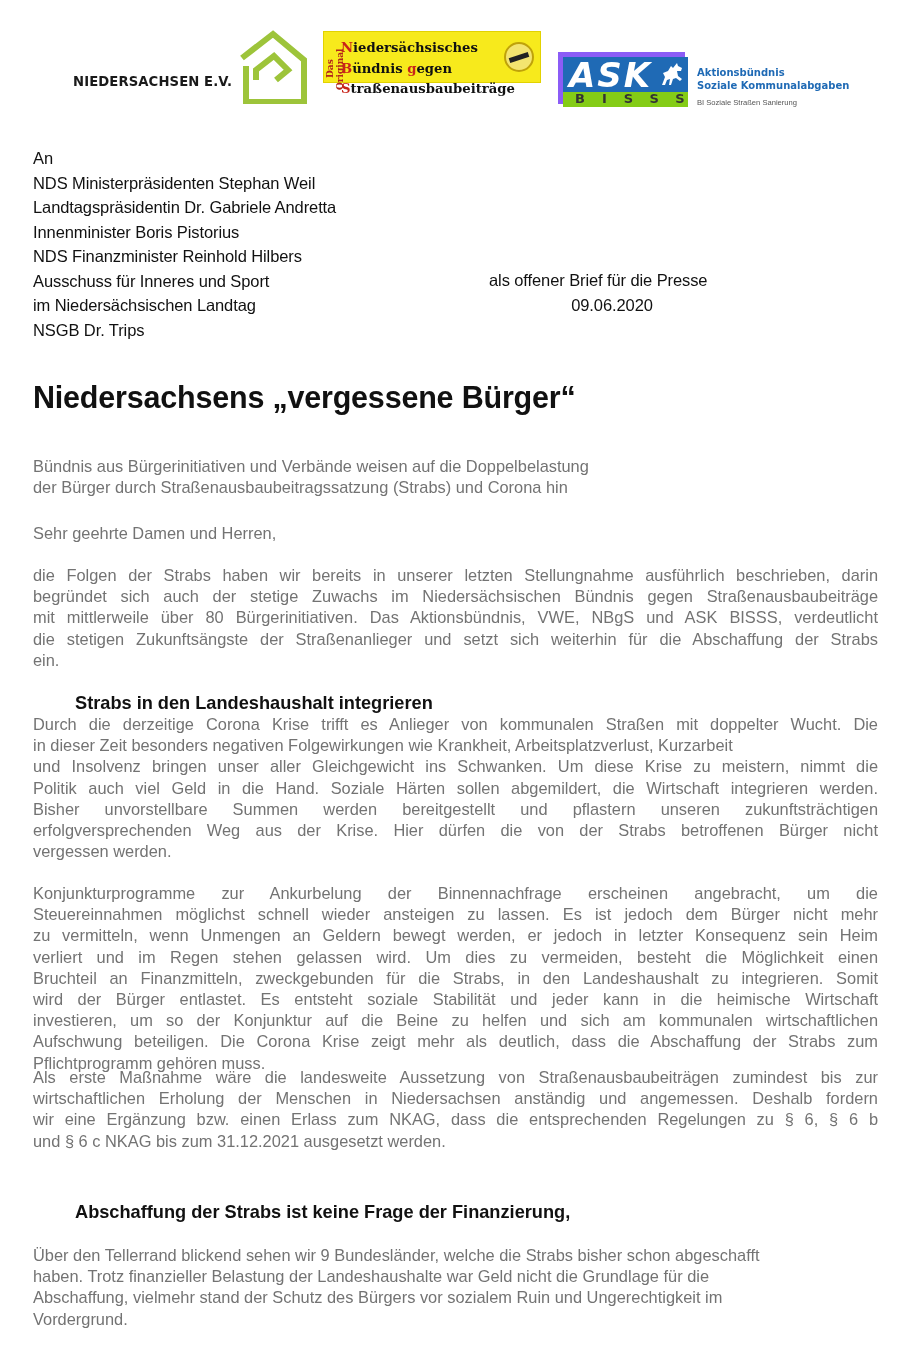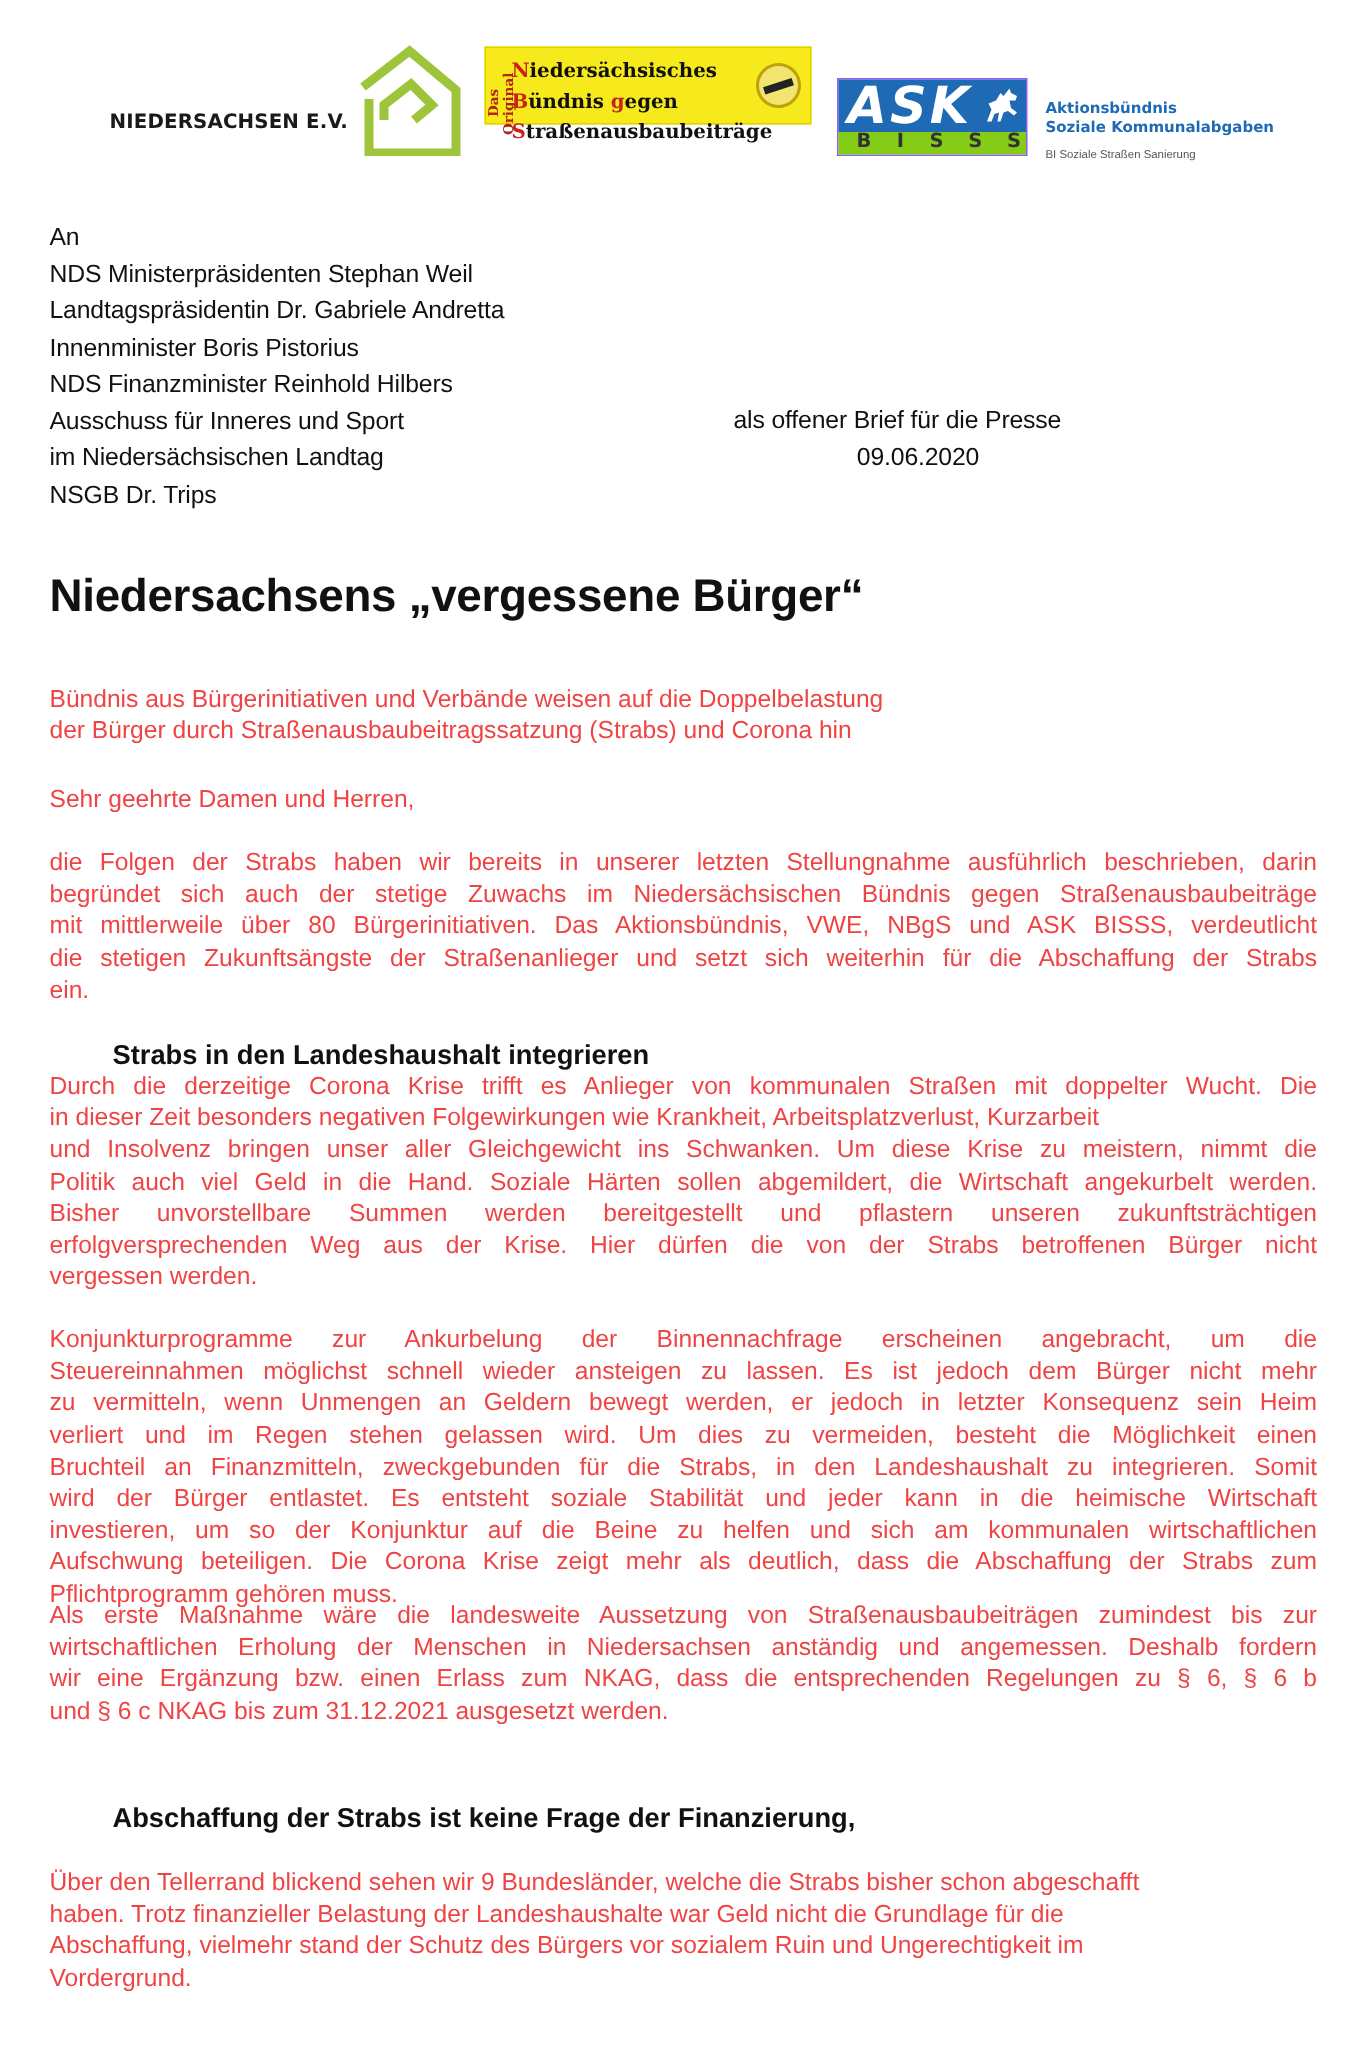--- a/index.html
+++ b/index.html
@@ -27,39 +27,39 @@
   .nbgs-lines { position: absolute; left: 17px; top: 6px; font-family: "DejaVu Serif", serif; font-weight: bold; font-size: 13.2px; line-height: 20.5px; color: #111; }
   .nbgs-lines .red { color: #c8241a; }
   .nbgs-seal {
     position: absolute; right: 6px; top: 10px; width: 30px; height: 30px; border-radius: 50%;
     border: 2px solid #bfa20a; background: #f3e470;
   }
   .nbgs-seal::after {
     content: ""; position: absolute; left: 3px; top: 11px; width: 20px; height: 5px; background: #222; transform: rotate(-18deg);
   }
 
-  .logo-ask { position: absolute; left: 558px; top: 52px; width: 127px; height: 52px; border: 1px solid #8b5cf6; }
+  .logo-ask { position: absolute; left: 558px; top: 52px; width: 127px; height: 52px; border: 5px solid #8b5cf6; }
   .ask-top { position: absolute; left: 0; top: 0; width: 125px; height: 35px; background: #1f6ab5; }
   .ask-letters { position: absolute; left: 6px; top: -2px; font-family: "DejaVu Sans", sans-serif; font-weight: bold; font-size: 34px; color: #ffffff; letter-spacing: 2px; font-style: italic; }
   .ask-horse { position: absolute; right: 3px; top: 4px; width: 26px; height: 26px; }
   .ask-bottom { position: absolute; left: 0; top: 35px; width: 125px; height: 15px; background: #84cc16; }
   .ask-bisss { position: absolute; left: 12px; top: -1px; font-family: "DejaVu Sans", sans-serif; font-weight: bold; font-size: 13px; color: #333; letter-spacing: 17px; }
   .ask-side { position: absolute; left: 697px; top: 66px; }
   .ask-side .l1, .ask-side .l2 { font-family: "DejaVu Sans", sans-serif; font-weight: bold; font-size: 10px; line-height: 13px; color: #1f6ab5; }
   .ask-side .l3 { font-family: Liberation Sans, sans-serif; font-size: 7.6px; color: #555; margin-top: 6px; }
 
   
   .calibri { font-family: "Liberation Sans", sans-serif; font-size: 16.5px; letter-spacing: -0.1px; }
   .addressees { position: absolute; left: 33px; top: 146px; line-height: 24.5px; }
   .press-note { position: absolute; left: 489px; top: 268px; line-height: 24.5px; }
   .press-note .date { display: block; text-align: center; width: 246px; }
 
   
   .title { position: absolute; left: 33px; top: 380px; font-family: "Liberation Sans", sans-serif; font-weight: bold; font-size: 30.5px; letter-spacing: -0.2px; color: #111; }
-  .body-text { font-family: "Liberation Sans", sans-serif; font-size: 16.4px; line-height: 21.2px; color: #ef4444; }
+  .body-text { font-family: "Liberation Sans", sans-serif; font-size: 16.4px; line-height: 21.2px; color: #737373; }
   .subtitle { position: absolute; left: 33px; top: 456px; width: 680px; }
   .salutation { position: absolute; left: 33px; top: 523px; }
   .para { position: absolute; left: 33px; width: 845px; text-align: justify; }
   .para.p1 { top: 565px; }
   .section-h { position: absolute; left: 33px; font-weight: bold; font-size: 18.2px; line-height: 22px; font-family: "Liberation Sans", sans-serif; color: #111; margin-left: 42px; }
   .section-h.s1 { top: 692px; }
   .para.p2 { top: 714px; }
   .para.p3 { top: 883px; }
   .para.p4 { top: 1067px; }
   .section-h.s2 { top: 1201px; }
@@ -137,21 +137,21 @@
   <span class="jl">mit mittlerweile über 80 Bürgerinitiativen.  Das Aktionsbündnis, VWE, NBgS und ASK BISSS, verdeutlicht</span>
   <span class="jl">die stetigen Zukunftsängste der Straßenanlieger und setzt sich weiterhin für die Abschaffung der Strabs</span>
   <span class="line">ein.</span>
 </div>
 
 <h2 class="section-h s1">Strabs in den Landeshaushalt integrieren</h2>
 <div class="para p2 body-text">
   <span class="jl">Durch die derzeitige Corona Krise trifft es Anlieger von kommunalen Straßen mit doppelter Wucht. Die</span>
   <span class="line">in dieser Zeit besonders negativen Folgewirkungen wie Krankheit, Arbeitsplatzverlust, Kurzarbeit</span>
   <span class="jl">und Insolvenz bringen unser aller Gleichgewicht ins Schwanken. Um diese Krise zu meistern, nimmt die</span>
-  <span class="jl">Politik auch viel Geld in die Hand. Soziale Härten sollen abgemildert, die Wirtschaft angekurbelt werden.</span>
+  <span class="jl">Politik auch viel Geld in die Hand. Soziale Härten sollen abgemildert, die Wirtschaft integrieren werden.</span>
   <span class="jl">Bisher unvorstellbare Summen werden bereitgestellt und pflastern unseren zukunftsträchtigen</span>
   <span class="jl">erfolgversprechenden Weg aus der Krise. Hier dürfen die von der Strabs betroffenen Bürger nicht</span>
   <span class="line">vergessen werden.</span>
 </div>
 
 <div class="para p3 body-text">
   <span class="jl">Konjunkturprogramme zur Ankurbelung der Binnennachfrage erscheinen angebracht, um die</span>
   <span class="jl">Steuereinnahmen möglichst schnell wieder ansteigen zu lassen. Es ist jedoch dem Bürger nicht mehr</span>
   <span class="jl">zu vermitteln, wenn Unmengen an Geldern bewegt werden, er jedoch in letzter Konsequenz sein Heim</span>
   <span class="jl">verliert und im Regen stehen gelassen wird. Um dies zu vermeiden, besteht die Möglichkeit einen</span>

